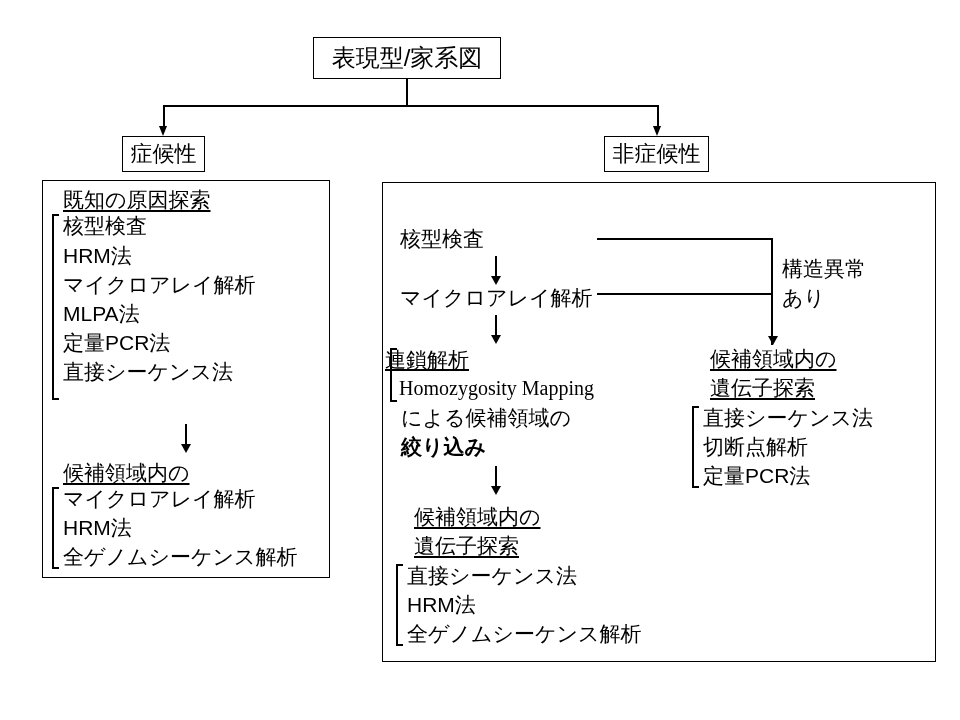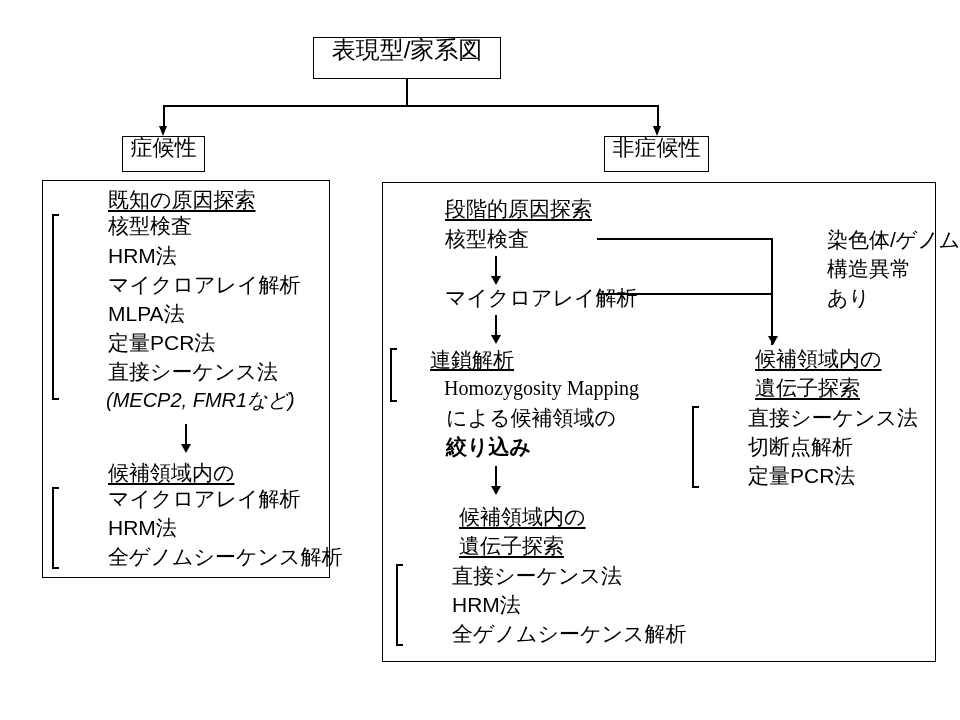--- a/index.html
+++ b/index.html
@@ -7,34 +7,33 @@
     width:960px;height:720px;background:#ffffff;
     font-family:"Liberation Sans","DejaVu Sans",sans-serif;
     color:#000;overflow:hidden;position:relative;
   }
   #stage{position:absolute;left:0;top:0;width:960px;height:720px;}
   .abs{position:absolute;}
 
   
   .node-box{
     border:1.6px solid #000;background:#fff;
-    display:flex;align-items:flex-start;justify-content:center;
+    display:flex;align-items:center;justify-content:center;
     box-sizing:border-box;
   }
   .node-box .lbl{font-size:24px;line-height:1;white-space:nowrap;}
 
   .panel{
     border:1.6px solid #000;background:#fff;box-sizing:border-box;
   }
 
   
   .tl{
     position:absolute;white-space:nowrap;font-size:21px;line-height:1;
     letter-spacing:0px;
-    margin-left:45px;
   }
   .tl.sm{font-size:20px;}
   .tl.u{text-decoration:underline;text-underline-offset:3px;}
   .tl.it{font-style:italic;}
 
   
   .hline{position:absolute;background:#000;height:1.6px;}
   .vline{position:absolute;background:#000;width:1.6px;}
   .arrow-head{
     position:absolute;width:0;height:0;
@@ -88,53 +87,50 @@
       <span class="bt top"></span>
       <span class="bt bot"></span>
     </div>
 
   <div class="tl" style="left:63px;top:215px;">核型検査</div>
   <div class="tl" style="left:63px;top:245px;">HRM法</div>
   <div class="tl" style="left:63px;top:274px;">マイクロアレイ解析</div>
   <div class="tl" style="left:63px;top:303px;text-align:center;">MLPA法</div>
   <div class="tl" style="left:63px;top:332px;">定量PCR法</div>
   <div class="tl" style="left:63px;top:361px;">直接シーケンス法</div>
-  <div class="tl it sm" style="left:61px;top:390px;">(MECP2, FMR1など)</div>
 
   <div class="vline" style="left:185px;top:424px;height:22px;"></div>
   <div class="arrow-head" style="left:181px;top:444px;"></div>
 
   <div class="tl u" style="left:63px;top:462px;">候補領域内の</div>
 
   <div class="bracket" style="left:52px;top:487px;height:82px;">
       <span class="bv"></span>
       <span class="bt top"></span>
       <span class="bt bot"></span>
     </div>
 
   <div class="tl" style="left:63px;top:488px;">マイクロアレイ解析</div>
   <div class="tl" style="left:63px;top:517px;">HRM法</div>
   <div class="tl" style="left:63px;top:546px;">全ゲノムシーケンス解析</div>
 
   <div class="panel abs" style="left:382px;top:182px;width:554px;height:480px;"></div>
 
-  <div class="tl u" style="left:400px;top:198px;">段階的原因探索</div>
   <div class="tl" style="left:400px;top:228px;">核型検査</div>
 
   <div class="vline" style="left:495px;top:256px;height:22px;"></div>
   <div class="arrow-head" style="left:491px;top:276px;"></div>
 
   <div class="tl" style="left:400px;top:287px;">マイクロアレイ解析</div>
 
   <div class="hline" style="left:597px;top:238px;width:176px;"></div>
   <div class="hline" style="left:597px;top:293px;width:176px;"></div>
   <div class="vline" style="left:771.4px;top:238px;height:107px;"></div>
   <div class="arrow-head" style="left:768px;top:336px;"></div>
 
-  <div class="tl" style="left:782px;top:229px;">染色体/ゲノム</div>
   <div class="tl" style="left:782px;top:258px;">構造異常</div>
   <div class="tl" style="left:782px;top:287px;">あり</div>
 
   <div class="vline" style="left:495px;top:315px;height:22px;"></div>
   <div class="arrow-head" style="left:491px;top:335px;"></div>
 
   <div class="bracket" style="left:390px;top:348px;height:54px;">
       <span class="bv"></span>
       <span class="bt top"></span>
       <span class="bt bot"></span>

